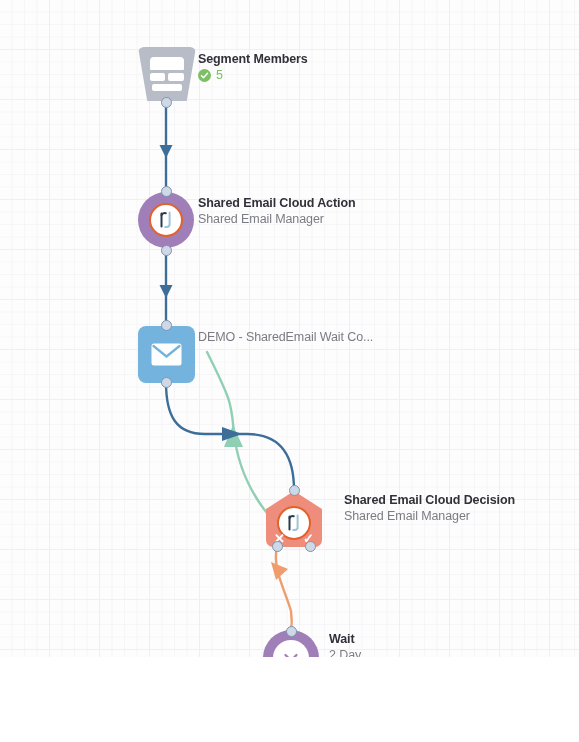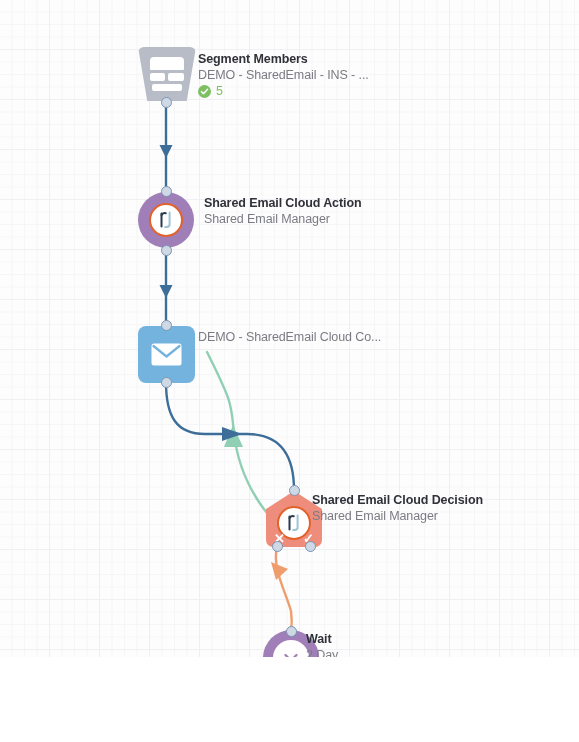--- a/index.html
+++ b/index.html
@@ -199,21 +199,20 @@
     <div class="segment-shape">
       <div class="segment-bar" style="left:12px; top:10px; width:34px; height:13px; border-radius:4px 4px 1px 1px;"></div>
       <div class="segment-bar" style="left:12px; top:26px; width:15px; height:8px;"></div>
       <div class="segment-bar" style="left:30px; top:26px; width:16px; height:8px;"></div>
       <div class="segment-bar" style="left:14px; top:37px; width:30px; height:7px;"></div>
     </div>
   </div>
   <div class="port" style="left:161px; top:97px;"></div>
   <div class="label-block" style="left:198px; top:51px;">
     <div class="label-title">Segment Members</div>
-    <div class="label-sub">DEMO - SharedEmail - INS - ...</div>
     <div class="count-row">
       <span class="check-badge">
         <svg width="9" height="9" viewBox="0 0 10 10">
           <path d="M1.6 5.2 L3.9 7.4 L8.4 2.6" stroke="#ffffff" stroke-width="1.7" fill="none" stroke-linecap="round" stroke-linejoin="round"></path>
         </svg>
       </span>
       <span class="count-num">5</span>
     </div>
   </div>
 
@@ -223,69 +222,69 @@
         <svg width="20" height="22" viewBox="0 0 20 22">
           <path d="M5.5 4.5 L5.5 17.5" stroke="#2b3b4e" stroke-width="2" stroke-linecap="round"></path>
           <path d="M5.5 6.2 C6.2 4.4 8.2 3.8 9.8 4.2" stroke="#2b3b4e" stroke-width="2" fill="none" stroke-linecap="round"></path>
           <path d="M13.6 3.6 L13.6 15.2 C13.6 17 12.4 18 10.6 18 L9.2 18" stroke="#9dc5d8" stroke-width="2" fill="none" stroke-linecap="round"></path>
         </svg>
       </div>
     </div>
   </div>
   <div class="port" style="left:161px; top:186px;"></div>
   <div class="port" style="left:161px; top:245px;"></div>
-  <div class="label-block" style="left:204px; top:195px;">
+  <div class="label-block" style="left:198px; top:195px;">
     <div class="label-title">Shared Email Cloud Action</div>
     <div class="label-sub">Shared Email Manager</div>
   </div>
 
   <div class="node" style="left:138px; top:326px;">
     <div class="email-shape">
       <svg width="31" height="23" viewBox="0 0 31 23">
         <rect x="0.5" y="0.5" width="30" height="22" rx="2.5" fill="#ffffff"></rect>
         <path d="M2.5 3 L15.5 13.5 L28.5 3" stroke="#74b3de" stroke-width="2.3" fill="none" stroke-linecap="round" stroke-linejoin="round"></path>
       </svg>
     </div>
   </div>
   <div class="port" style="left:161px; top:320px;"></div>
   <div class="port" style="left:161px; top:377px;"></div>
   <div class="label-block" style="left:198px; top:329px;">
-    <div class="label-sub">DEMO - SharedEmail Cloud Co...</div>
+    <div class="label-sub">DEMO - SharedEmail Wait Co...</div>
   </div>
 
   <div class="node" style="left:266px; top:491px;">
     <div class="decision-shape">
       <div class="ring-orange" style="margin-top:7px;">
         <svg width="20" height="22" viewBox="0 0 20 22">
           <path d="M5.5 4.5 L5.5 17.5" stroke="#2b3b4e" stroke-width="2" stroke-linecap="round"></path>
           <path d="M5.5 6.2 C6.2 4.4 8.2 3.8 9.8 4.2" stroke="#2b3b4e" stroke-width="2" fill="none" stroke-linecap="round"></path>
           <path d="M13.6 3.6 L13.6 15.2 C13.6 17 12.4 18 10.6 18 L9.2 18" stroke="#9dc5d8" stroke-width="2" fill="none" stroke-linecap="round"></path>
         </svg>
       </div>
       <span class="mark" style="left:8px;">✕</span>
       <span class="mark" style="right:8px;">✓</span>
     </div>
   </div>
   <div class="port" style="left:289px; top:485px;"></div>
   <div class="port" style="left:272px; top:541px;"></div>
   <div class="port" style="left:305px; top:541px;"></div>
-  <div class="label-block" style="left:312px; top:492px;">
+  <div class="label-block" style="left:344px; top:492px;">
     <div class="label-title">Shared Email Cloud Decision</div>
     <div class="label-sub">Shared Email Manager</div>
   </div>
 
   <div class="node" style="left:263px; top:630px;">
     <div class="donut">
       <div class="donut-inner">
         <svg width="24" height="24" viewBox="0 0 24 24">
           <path d="M6.5 9 L12 14.5 L17.5 9" stroke="#a07fb8" stroke-width="2.2" fill="none" stroke-linecap="round" stroke-linejoin="round"></path>
         </svg>
       </div>
     </div>
   </div>
   <div class="port" style="left:286px; top:626px;"></div>
   <div class="port" style="left:286px; top:680px;"></div>
-  <div class="label-block" style="left:306px; top:631px;">
+  <div class="label-block" style="left:329px; top:631px;">
     <div class="label-title">Wait</div>
     <div class="label-sub">2 Day</div>
   </div>
 
 </div>
 
 </body></html>

